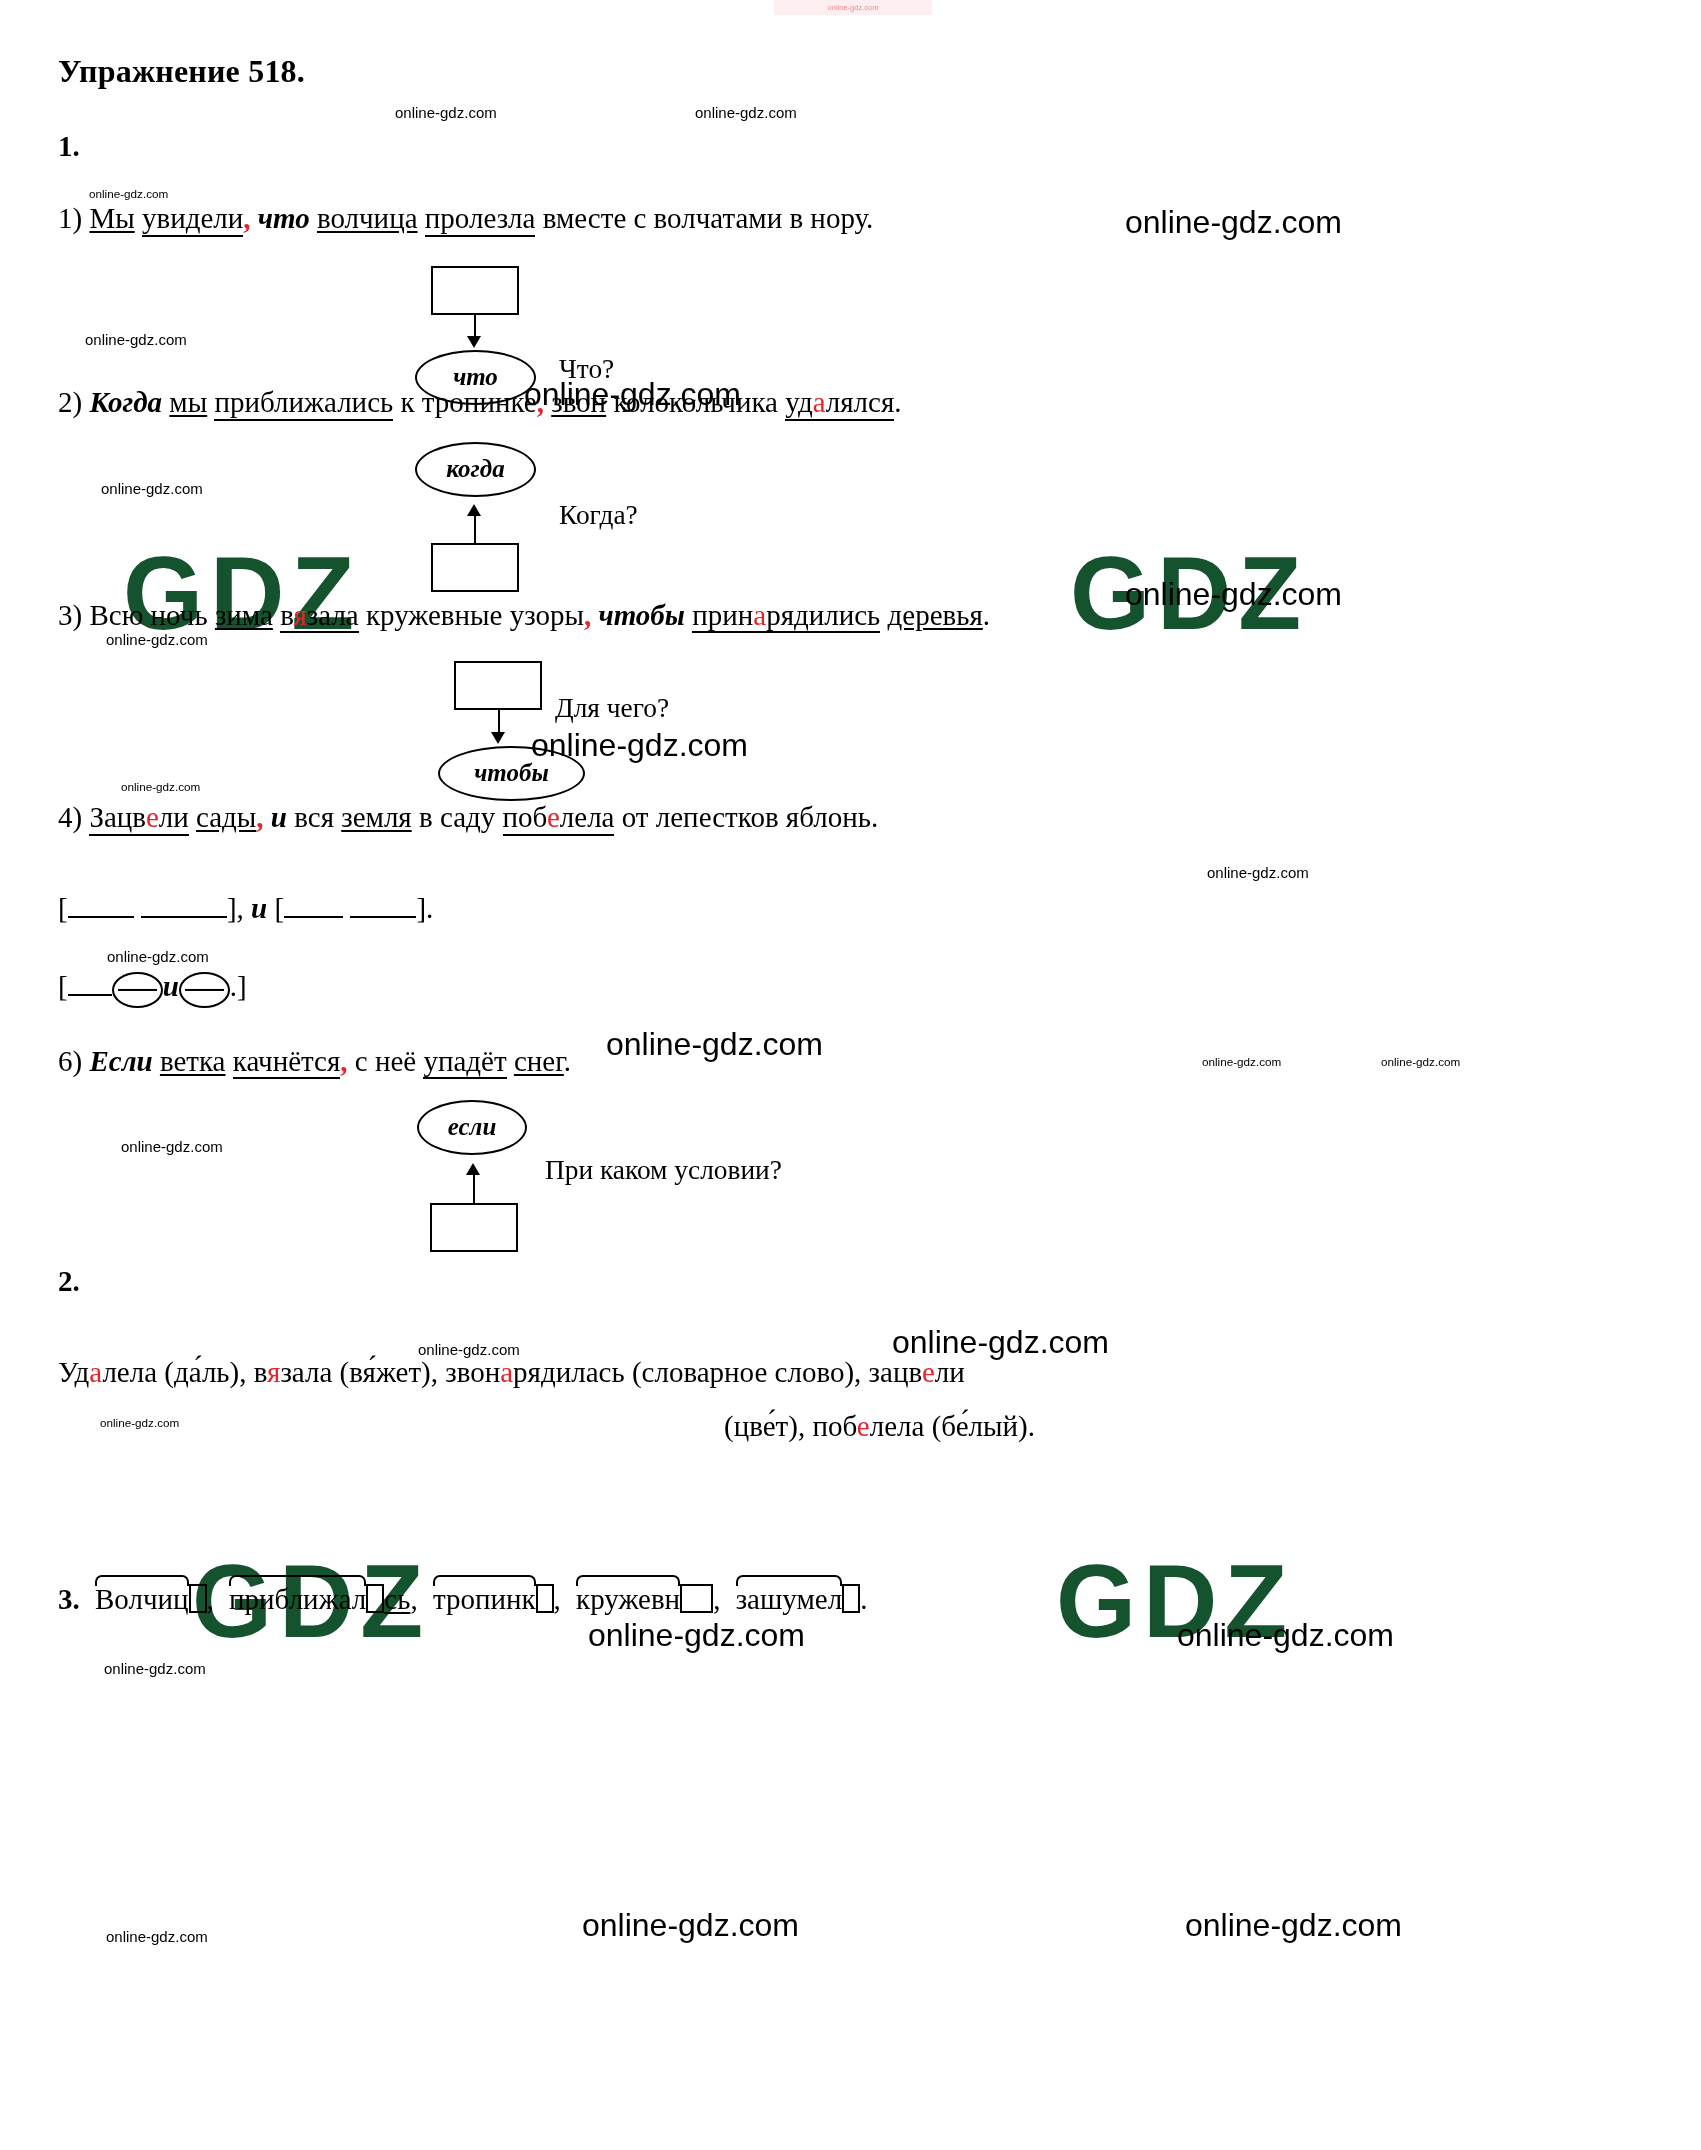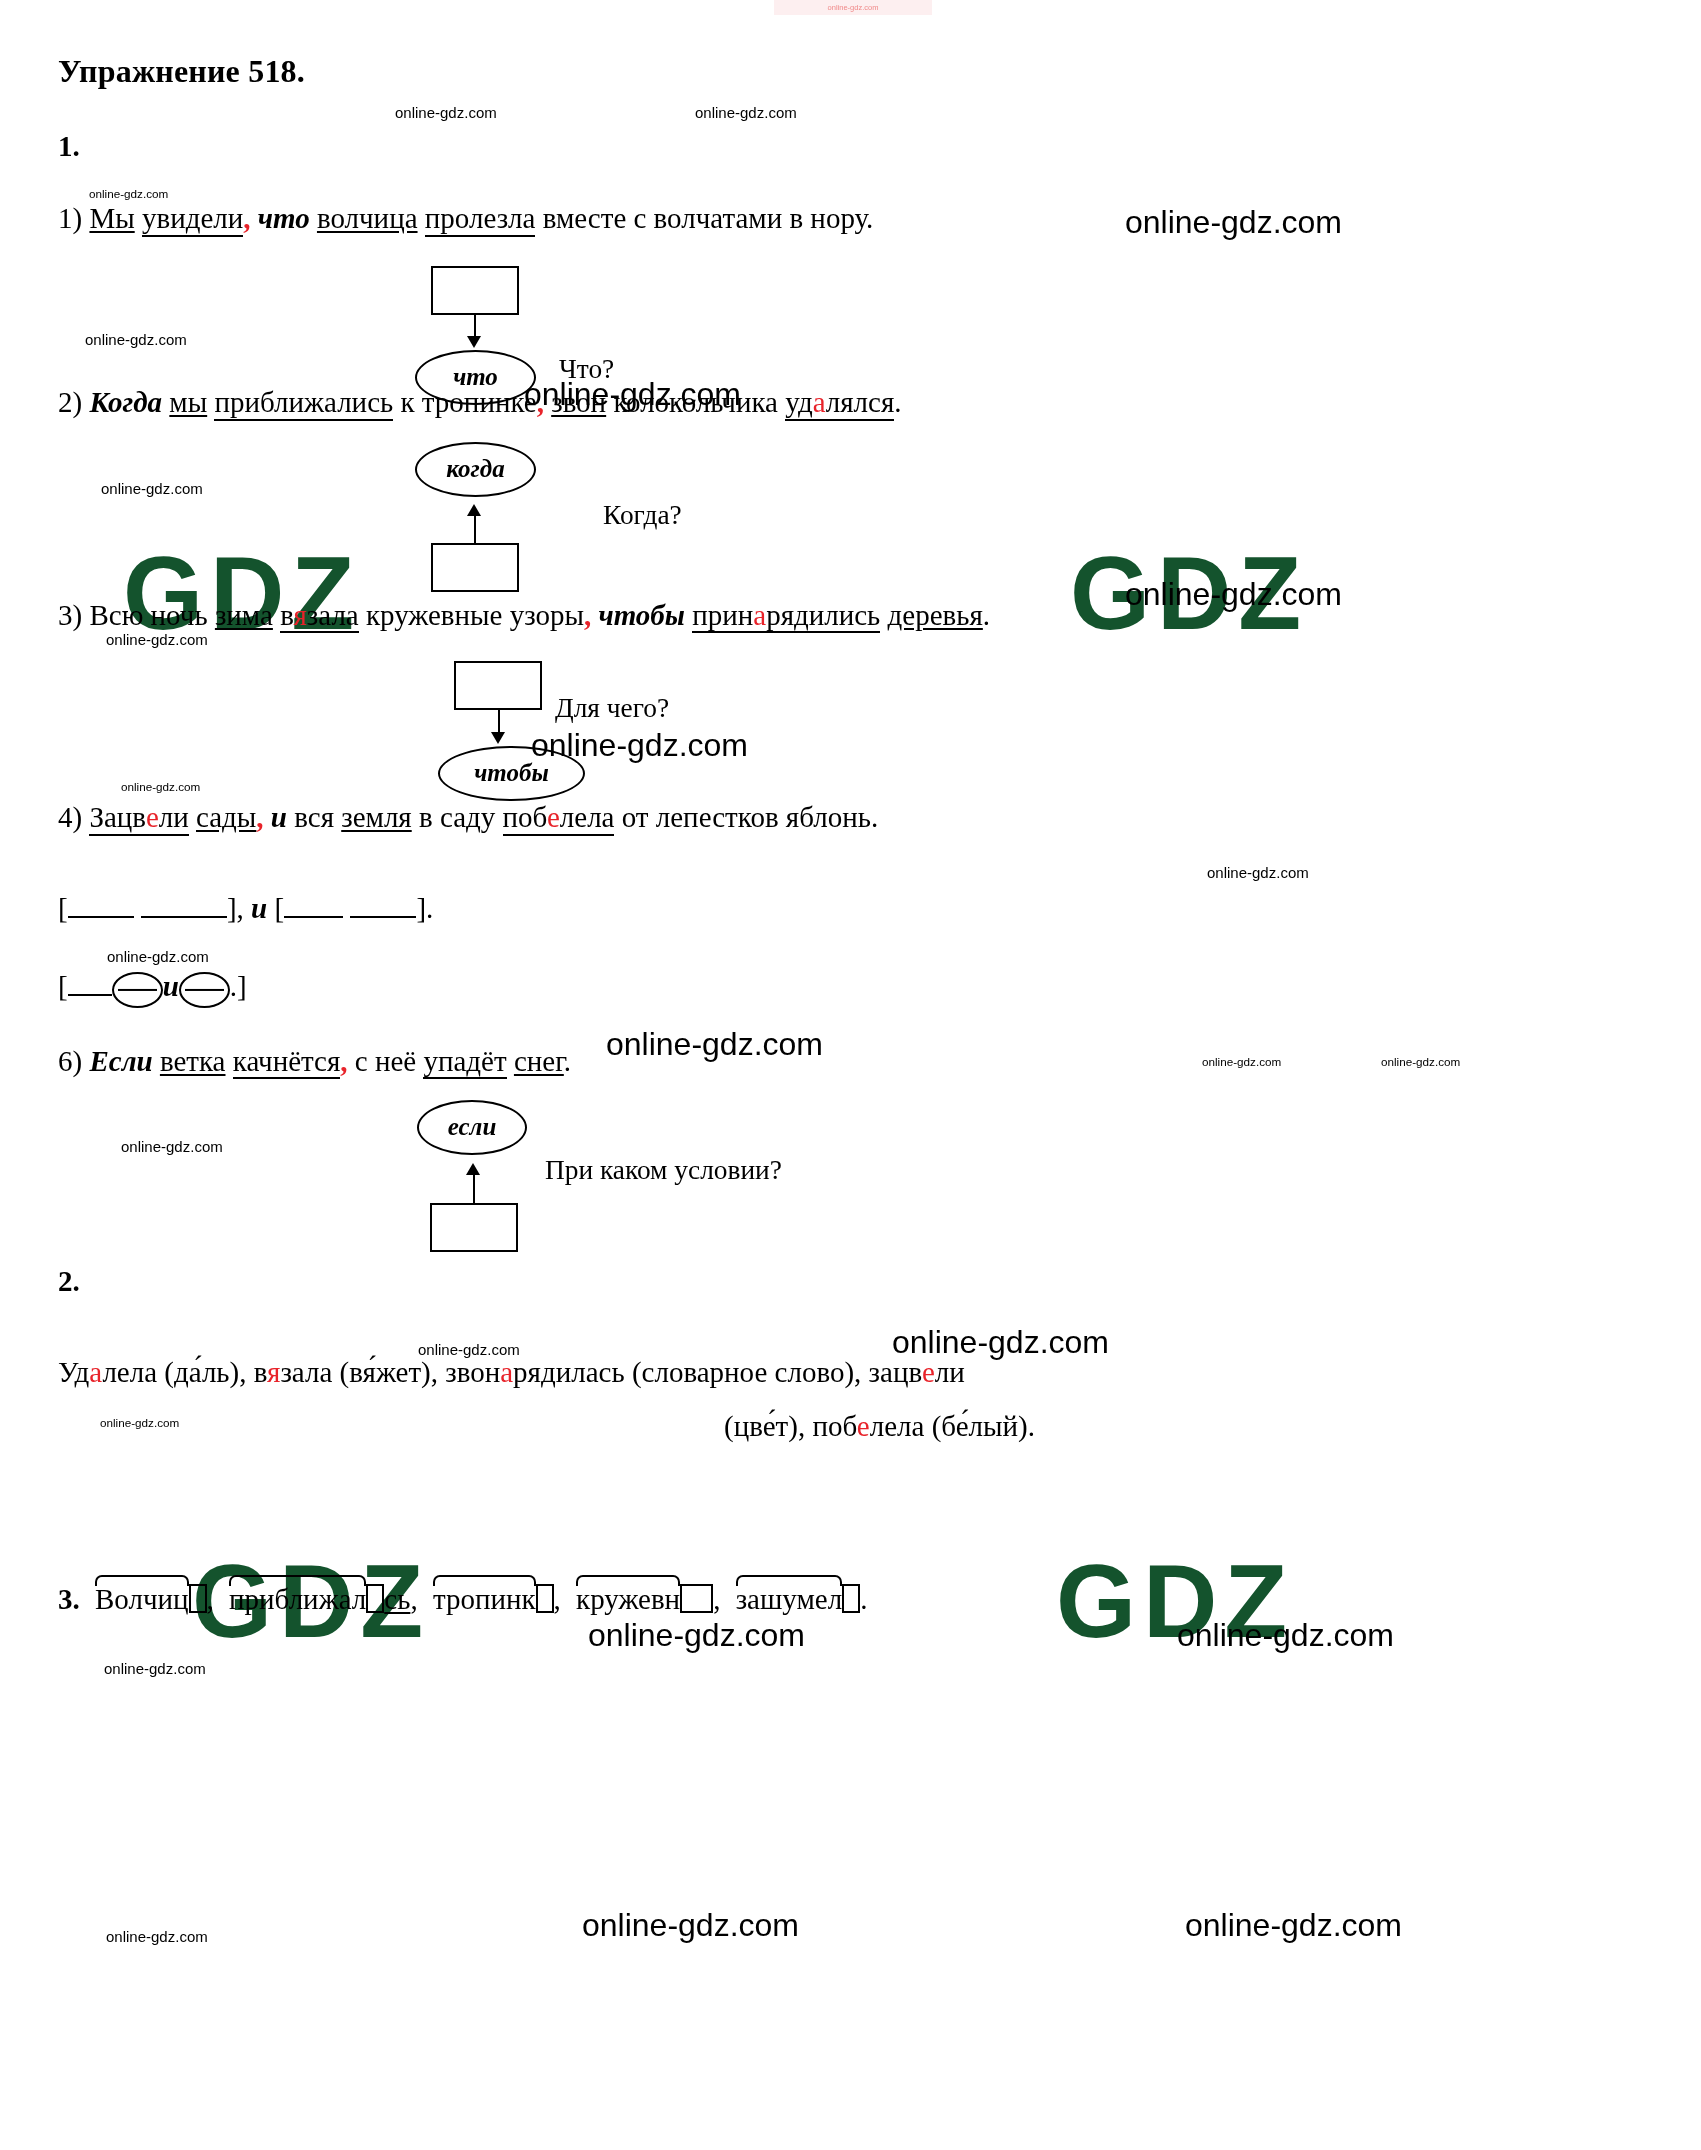--- a/index.html
+++ b/index.html
@@ -187,21 +187,21 @@
     <span class="u">звон</span>
     <span>колокольчика</span>
     <span class="uu">уд<span class="red">а</span>лялся</span><span>.</span>
   </p>
 
   <div class="diagram" style="height:165px; margin-top:19px;">
     <div class="oval" style="left:357px; top:0px;">когда</div>
     <div class="arrow-head-up" style="left:409px; top:62px;"></div>
     <div class="arrow-v" style="left:416px; top:73px; height:30px;"></div>
     <div class="box" style="left:373px; top:101px;"></div>
-    <div class="q-label" style="left:501px; top:58px;margin-left:44px;">Когда?</div>
+    <div class="q-label" style="left:501px; top:58px;">Когда?</div>
   </div>
 
   <p class="sentence" style="margin-top:-11px;">
     <span>3)</span>
     <span>Всю ночь</span>
     <span class="u">зима</span>
     <span class="uu"><span>в</span><span class="red">я</span><span>зала</span></span>
     <span>кружевные узоры</span><span class="comma-red">,</span>
     <span class="bi">чтобы</span>
     <span class="uu"><span>прин</span><span class="red">а</span><span>рядились</span></span>

